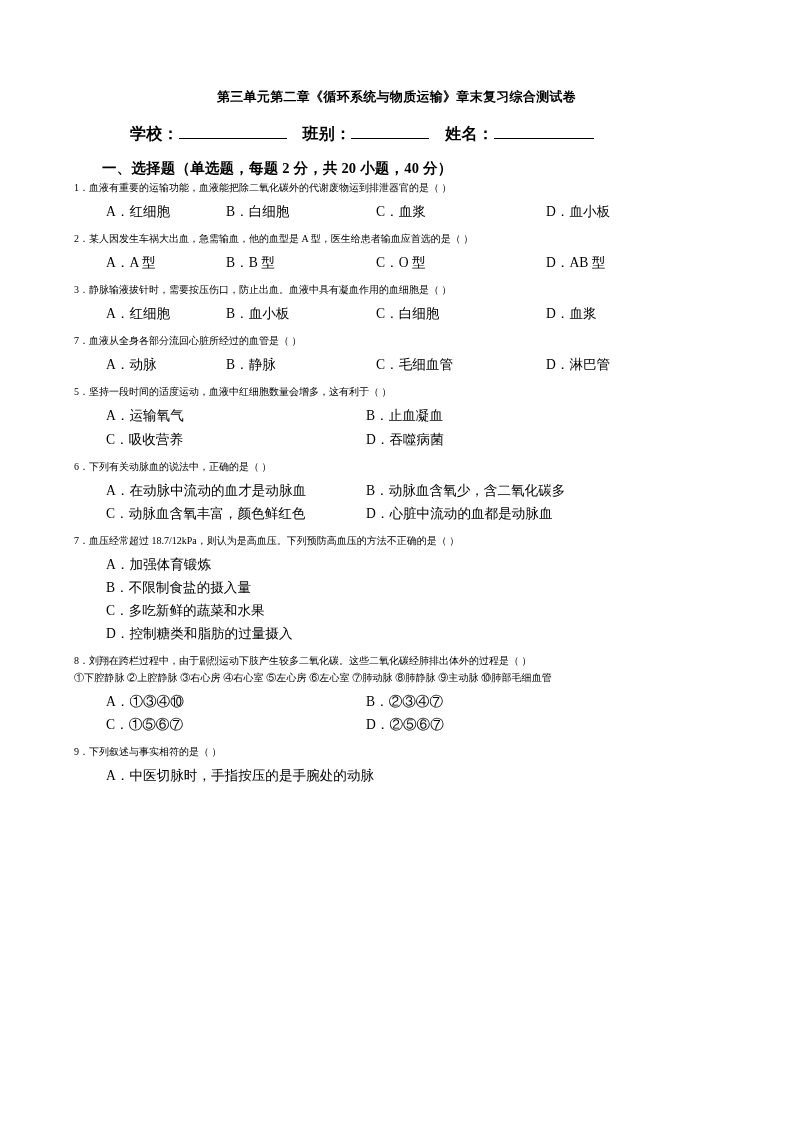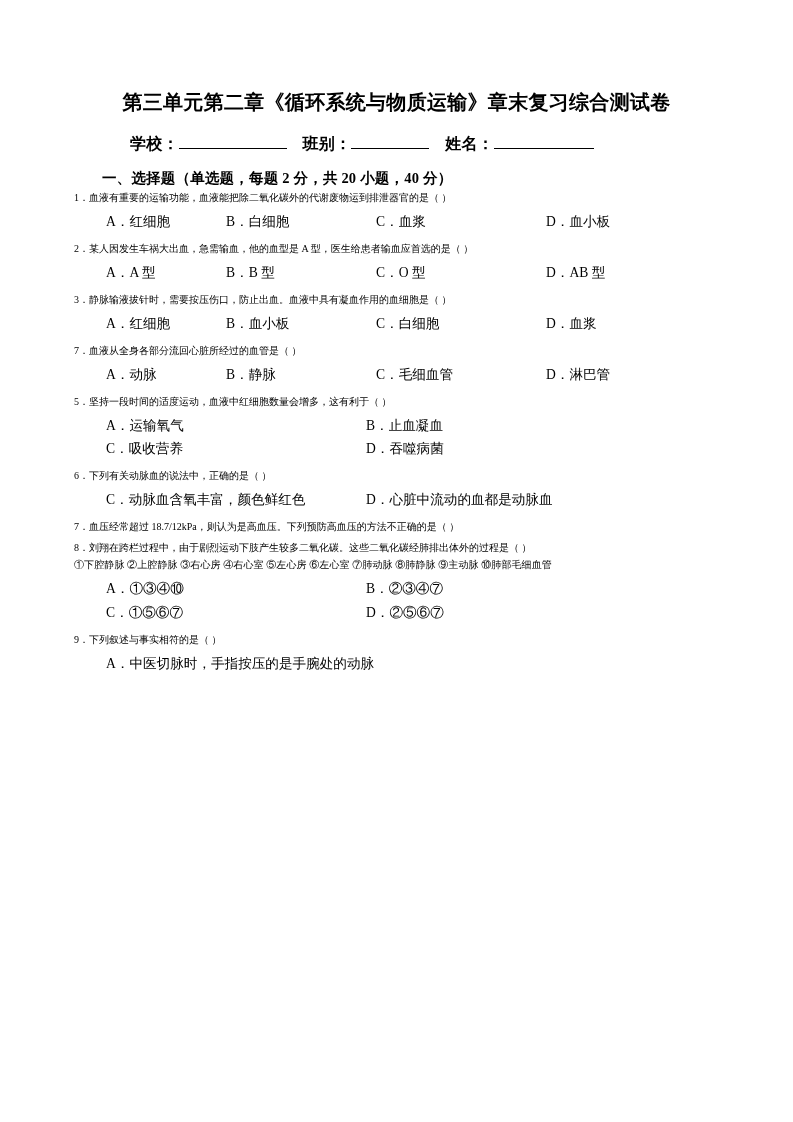--- a/index.html
+++ b/index.html
@@ -16,21 +16,21 @@
     overflow: hidden;
   }
   .page {
     position: relative;
     width: 793px;
     height: 1122px;
     box-sizing: border-box;
     padding: 88px 72px 40px 72px;
   }
   .doc-title {
-    font-size: 20px;
+    font-size: 13px;
     font-weight: bold;
     text-align: center;
     letter-spacing: 0.3px;
     margin: 0 0 18px 0;
     line-height: 1.4;
   }
   .meta-line {
     font-size: 16px;
     font-weight: bold;
     margin: 0 0 14px 0;
@@ -165,28 +165,46 @@
       <span class="opt w-a260">C．吸收营养</span>
       <span class="opt">D．吞噬病菌</span>
     </div>
   </div>
 
   <div class="q">
     <div class="q-stem">6．下列有关动脉血的说法中，正确的是（      ）</div>
   </div>
   <div class="opts cols2">
     <div class="opts-row">
+      <span class="opt w-a260">A．在动脉中流动的血才是动脉血</span>
+      <span class="opt">B．动脉血含氧少，含二氧化碳多</span>
+    </div>
+    <div class="opts-row">
       <span class="opt w-a260">C．动脉血含氧丰富，颜色鲜红色</span>
       <span class="opt">D．心脏中流动的血都是动脉血</span>
     </div>
   </div>
 
   <div class="q">
     <div class="q-stem">7．血压经常超过 18.7/12kPa，则认为是高血压。下列预防高血压的方法不正确的是（    ）</div>
   </div>
+  <div class="opts cols1">
+    <div class="opts-row">
+        <span class="opt">A．加强体育锻炼</span>
+      </div>
+    <div class="opts-row">
+        <span class="opt">B．不限制食盐的摄入量</span>
+      </div>
+    <div class="opts-row">
+        <span class="opt">C．多吃新鲜的蔬菜和水果</span>
+      </div>
+    <div class="opts-row">
+        <span class="opt">D．控制糖类和脂肪的过量摄入</span>
+      </div>
+  </div>
 
   <div class="q">
     <div class="q-stem">8．刘翔在跨栏过程中，由于剧烈运动下肢产生较多二氧化碳。这些二氧化碳经肺排出体外的过程是（      ）</div>
     <div class="q-sub nums">①下腔静脉 ②上腔静脉 ③右心房 ④右心室 ⑤左心房 ⑥左心室 ⑦肺动脉 ⑧肺静脉 ⑨主动脉 ⑩肺部毛细血管</div>
   </div>
   <div class="opts cols2">
     <div class="opts-row">
       <span class="opt w-a260">A．①③④⑩</span>
       <span class="opt">B．②③④⑦</span>
     </div>

